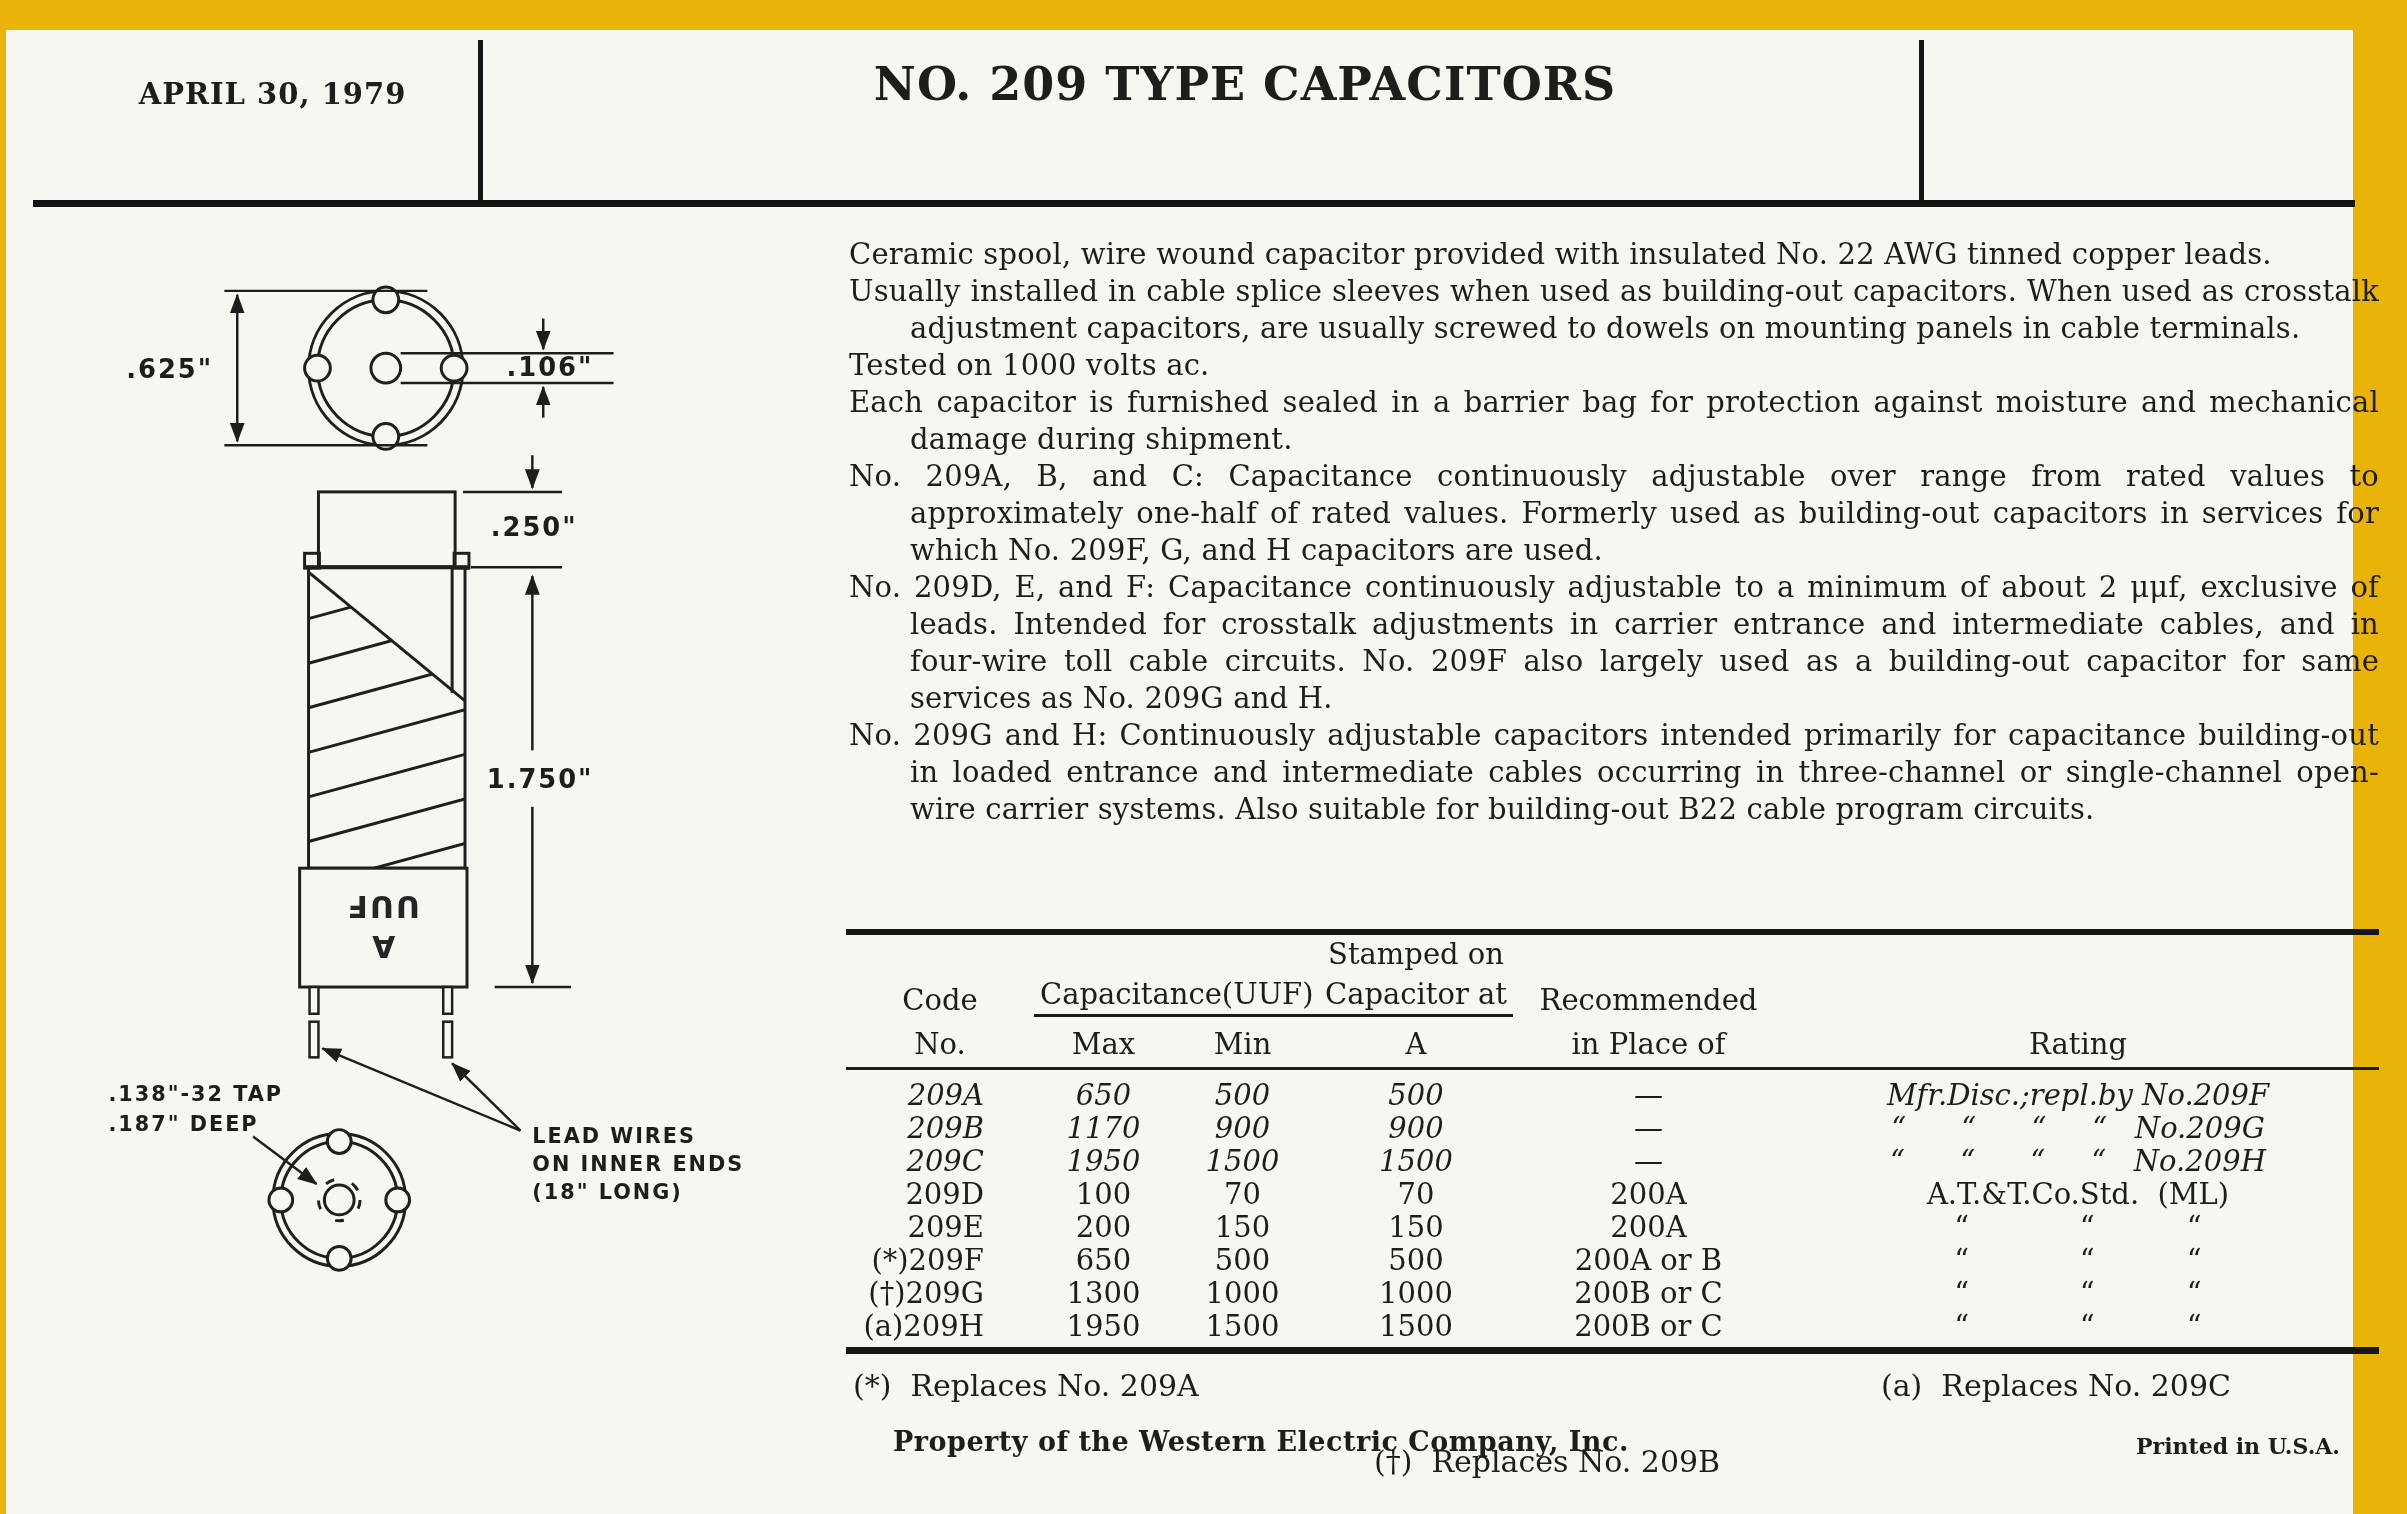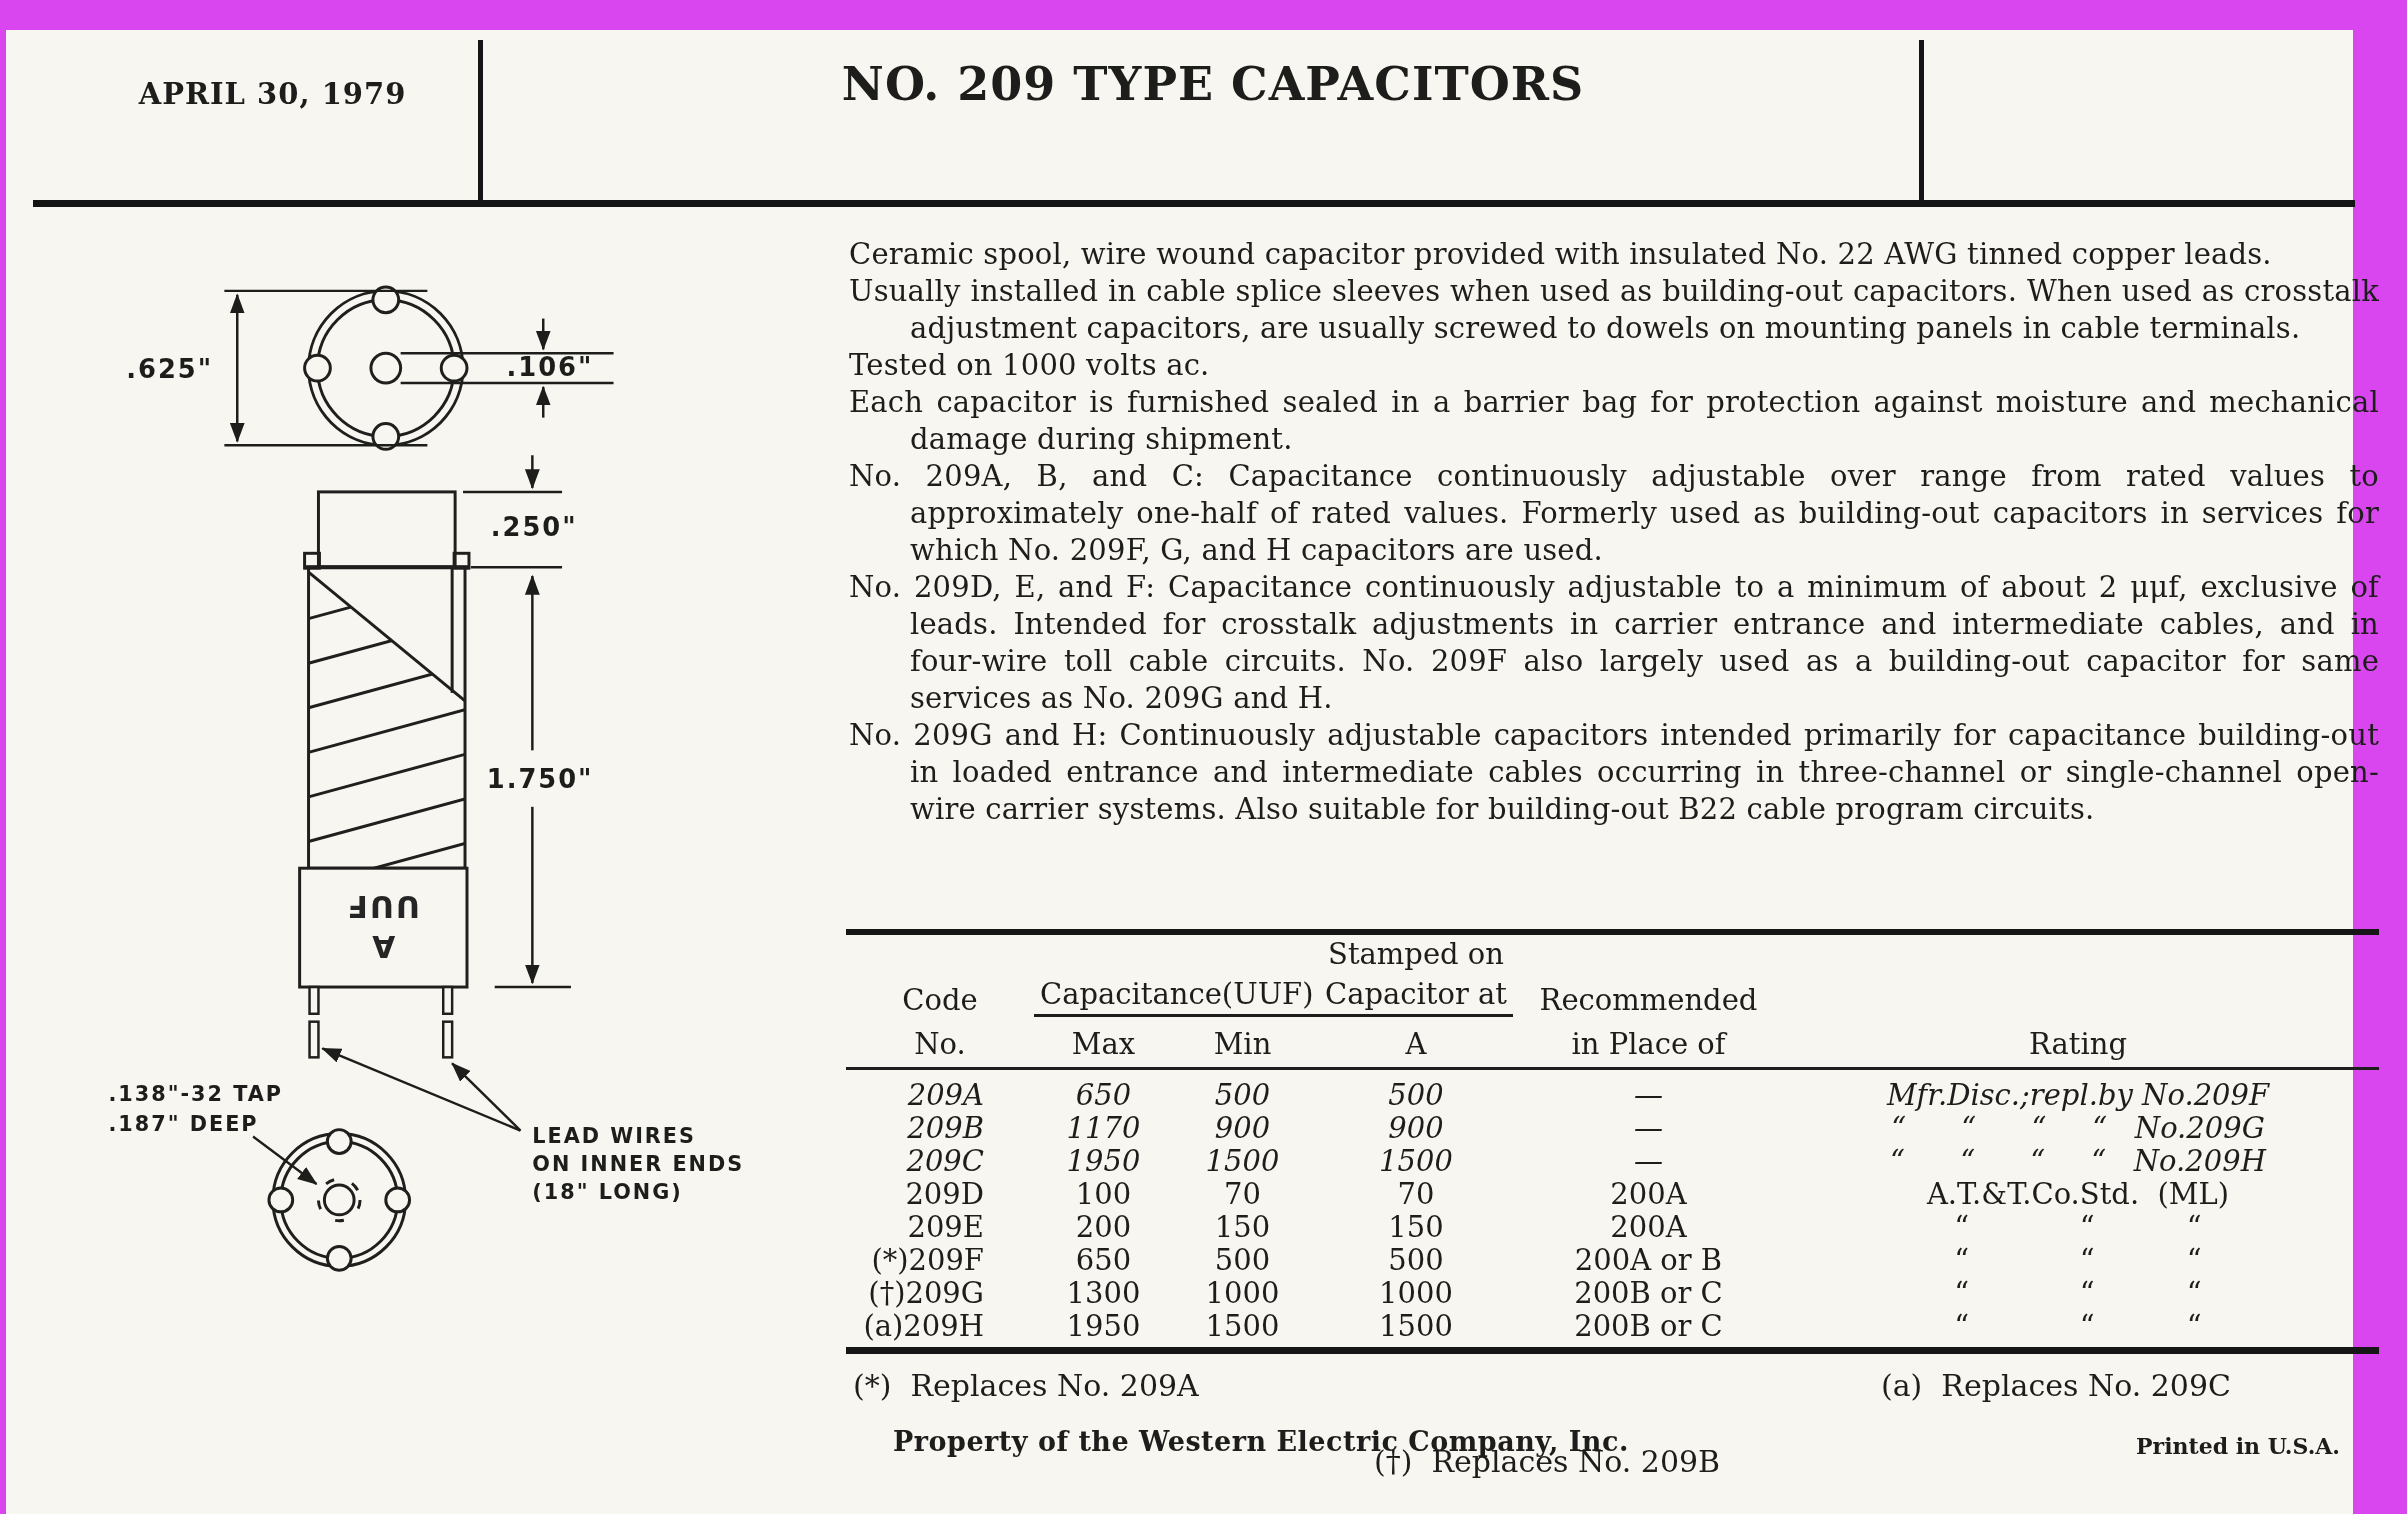--- a/index.html
+++ b/index.html
@@ -1,23 +1,23 @@
 <!DOCTYPE html>
 <html><head>
 <meta charset="utf-8">
 <style>
   html,body{margin:0;padding:0;background:#000;}
-  #page{position:relative;width:2408px;height:1515px;background:#d946ef;overflow:hidden;
+  #page{position:relative;width:2408px;height:1515px;background:#eab308;overflow:hidden;
         font-family:"DejaVu Serif",serif;color:#1d1d1b;}
   .sheet{position:absolute;left:6px;top:30px;width:2347px;height:1485px;background:#f7f6f1;}
   .abs{position:absolute;}
 
   
   .hdr-date{left:119px;top:77px;width:307px;text-align:center;font-size:29px;font-weight:bold;letter-spacing:1px;}
-  .hdr-title{left:728px;top:57px;width:970px;text-align:center;font-size:46px;font-weight:bold;letter-spacing:1px;}
+  .hdr-title{left:760px;top:57px;width:970px;text-align:center;font-size:46px;font-weight:bold;letter-spacing:1px;}
   .hdr-note{left:1980px;top:55px;width:366px;text-align:center;font-size:30px;font-weight:bold;line-height:36px;}
   .vdiv{width:5px;background:#151515;}
   .vdiv1{left:478px;top:40px;height:161px;}
   .vdiv2{left:1919px;top:40px;height:161px;}
   .hdr-rule{left:33px;top:200px;width:2322px;height:7px;background:#141414;}
 
   
   .bodytext{left:849px;top:236px;width:1530px;}
   .bodytext p{margin:0;font-size:29px;line-height:37px;text-align:justify;
               padding-left:61px;text-indent:-61px;letter-spacing:0.2px;}

